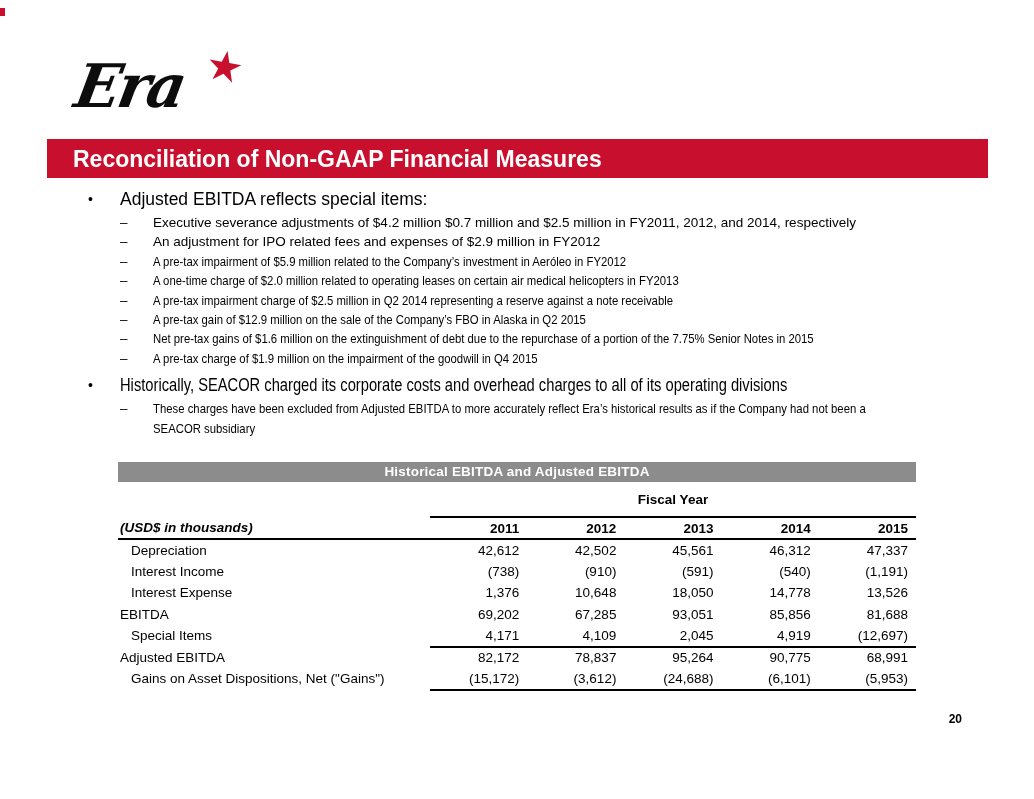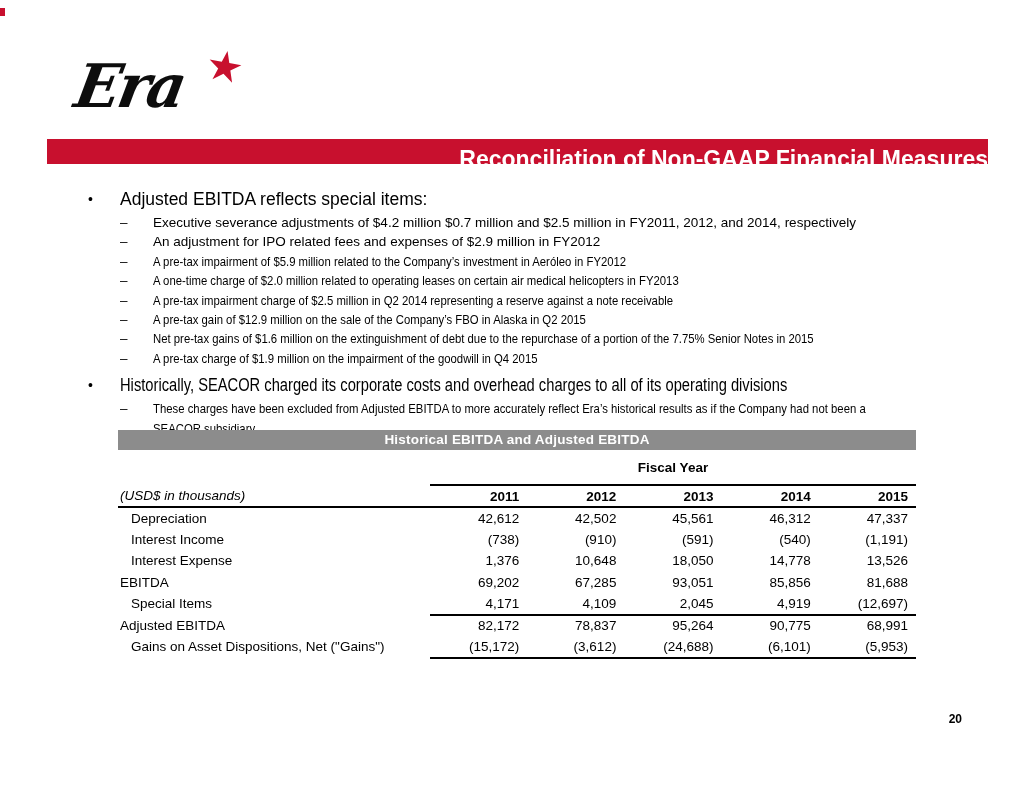--- a/index.html
+++ b/index.html
@@ -7,45 +7,45 @@
   body { margin:0; background:#fff; font-family:"Liberation Sans", sans-serif; color:#000; }
   .slide { position:relative; width:1034px; height:799px; background:#fff; overflow:hidden; }
 
   .corner-mark { position:absolute; left:0; top:8px; width:5px; height:8px; background:var(--red); }
 
   .logo { position:absolute; left:76px; top:46px; width:220px; height:84px; }
   .logo-text { display:inline-block; font-family:"DejaVu Serif", serif; font-style:italic; font-weight:bold;
                font-size:60px; line-height:80px; letter-spacing:-3px; transform:skewX(-10deg); color:#0d0d0d; }
   .logo-star { position:absolute; left:130px; top:-4px; font-size:42px; color:var(--red); transform:rotate(10deg); font-style:normal; }
 
-  .title-bar { position:absolute; left:47px; top:139px; width:941px; height:25px; background:var(--red);
-               color:#fff; font-weight:bold; font-size:23px; line-height:41px; padding-left:26px; white-space:nowrap;text-align:right; }
+  .title-bar { position:absolute; left:47px; top:139px; width:941px; height:39px; background:var(--red);
+               color:#fff; font-weight:bold; font-size:23px; line-height:41px; padding-left:26px; white-space:nowrap; }
 
   .bullets { position:absolute; left:88px; top:188px; width:930px; font-size:13.5px; }
   .b1 { display:flex; align-items:flex-start; font-size:17.5px; line-height:23px; margin-bottom:2px; }
   .b1 + .b1, .b2 + .b1 { margin-top:6px; }
   .b1 .mk { width:32px; flex:none; font-size:14px; line-height:23px; }
   .b2 { display:flex; align-items:flex-start; margin-left:32px; line-height:19.4px; }
   .b2 .mk { width:33px; flex:none; }
   .txt.narrow { display:inline-block; transform:scaleX(0.84); transform-origin:0 0; white-space:nowrap; }
   .txt.narrow.wrap { white-space:normal; width:925px; }
 
-  .table-wrap { position:absolute; left:118px; top:430px; width:798px; }
+  .table-wrap { position:absolute; left:118px; top:462px; width:798px; }
   .table-title { height:20px; line-height:20px; background:var(--gray); color:#fff; font-weight:bold;
                  font-size:13.5px; text-align:center; letter-spacing:0.2px; }
   table { width:100%; border-collapse:collapse; table-layout:fixed; font-size:13.5px; }
   col.label-col { width:312px; } col.num-col { width:97.2px; }
   td { padding:0; height:21.5px; vertical-align:middle; }
   td.num { text-align:right; padding-right:8px; }
   td.label { text-align:left; padding-left:2px; }
   td.label.indent { padding-left:13px;margin-top:28px; }
   tr.fy-row td { height:35px; }
   tr.fy-row td.fy { font-weight:bold; text-align:center; border-bottom:2px solid #000; }
   tr.col-head td { height:22px; font-weight:bold; border-bottom:2px solid #000; }
-  tr.col-head td.label { font-weight:normal; font-style:italic; }
+  tr.col-head td.label { font-weight:bold; font-style:italic; }
   tbody tr.rule td.num { border-bottom:2px solid #000; }
 
   .page-number { position:absolute; left:912px; top:712px; width:50px; text-align:right;
                  font-weight:bold; font-size:12px; }
 </style>
 </head>
 <body>
 
 <div class="slide">
 

